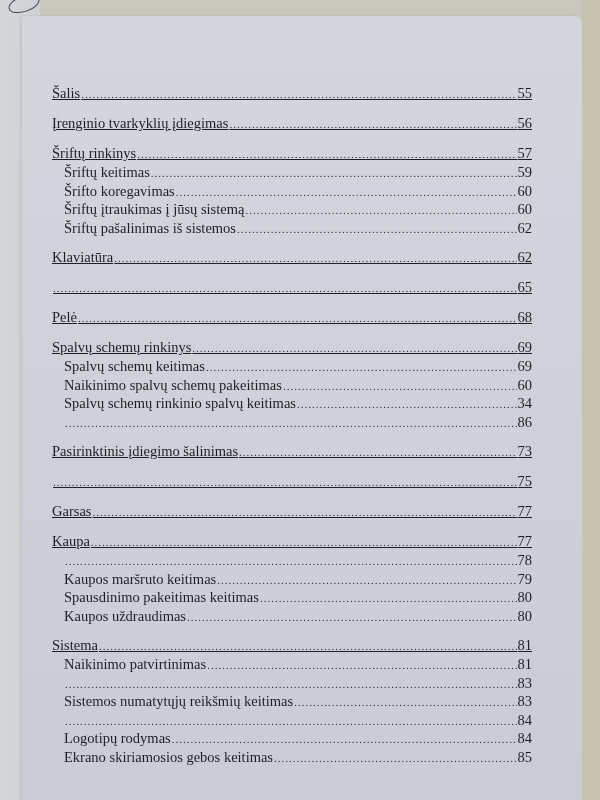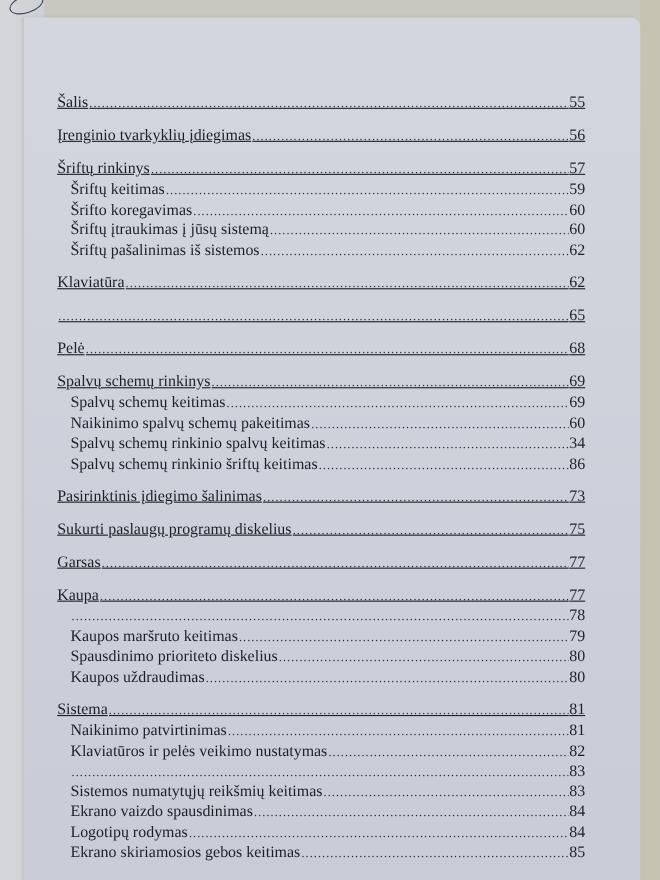--- a/index.html
+++ b/index.html
@@ -123,33 +123,31 @@
       <span class="label">Naikinimo spalvų schemų pakeitimas</span>
       <span class="dots"></span>
       <span class="page-num">60</span>
     </div>
   <div class="entry sub">
       <span class="label">Spalvų schemų rinkinio spalvų keitimas</span>
       <span class="dots"></span>
       <span class="page-num">34</span>
     </div>
   <div class="entry sub">
-      <span class="label">Spalvų schemų rinkinio šriftų keitimas</span>
       <span class="dots"></span>
       <span class="page-num">86</span>
     </div>
   <div class="gap"></div>
   <div class="entry top">
       <span class="label">Pasirinktinis įdiegimo šalinimas</span>
       <span class="dots"></span>
       <span class="page-num">73</span>
     </div>
   <div class="gap"></div>
   <div class="entry top">
-      <span class="label">Sukurti paslaugų programų diskelius</span>
       <span class="dots"></span>
       <span class="page-num">75</span>
     </div>
   <div class="gap"></div>
   <div class="entry top">
       <span class="label">Garsas</span>
       <span class="dots"></span>
       <span class="page-num">77</span>
     </div>
   <div class="gap"></div>
@@ -161,56 +159,50 @@
   <div class="entry sub">
       <span class="dots"></span>
       <span class="page-num">78</span>
     </div>
   <div class="entry sub">
       <span class="label">Kaupos maršruto keitimas</span>
       <span class="dots"></span>
       <span class="page-num">79</span>
     </div>
   <div class="entry sub">
-      <span class="label">Spausdinimo prioriteto diskelius</span>
+      <span class="label">Spausdinimo pakeitimas keitimas</span>
       <span class="dots"></span>
       <span class="page-num">80</span>
     </div>
   <div class="entry sub">
       <span class="label">Kaupos uždraudimas</span>
       <span class="dots"></span>
       <span class="page-num">80</span>
     </div>
   <div class="gap"></div>
   <div class="entry top">
       <span class="label">Sistema</span>
       <span class="dots"></span>
       <span class="page-num">81</span>
     </div>
   <div class="entry sub">
       <span class="label">Naikinimo patvirtinimas</span>
       <span class="dots"></span>
       <span class="page-num">81</span>
     </div>
   <div class="entry sub">
-      <span class="label">Klaviatūros ir pelės veikimo nustatymas</span>
-      <span class="dots"></span>
-      <span class="page-num">82</span>
-    </div>
-  <div class="entry sub">
       <span class="dots"></span>
       <span class="page-num">83</span>
     </div>
   <div class="entry sub">
       <span class="label">Sistemos numatytųjų reikšmių keitimas</span>
       <span class="dots"></span>
       <span class="page-num">83</span>
     </div>
   <div class="entry sub">
-      <span class="label">Ekrano vaizdo spausdinimas</span>
       <span class="dots"></span>
       <span class="page-num">84</span>
     </div>
   <div class="entry sub">
       <span class="label">Logotipų rodymas</span>
       <span class="dots"></span>
       <span class="page-num">84</span>
     </div>
   <div class="entry sub">
       <span class="label">Ekrano skiriamosios gebos keitimas</span>

